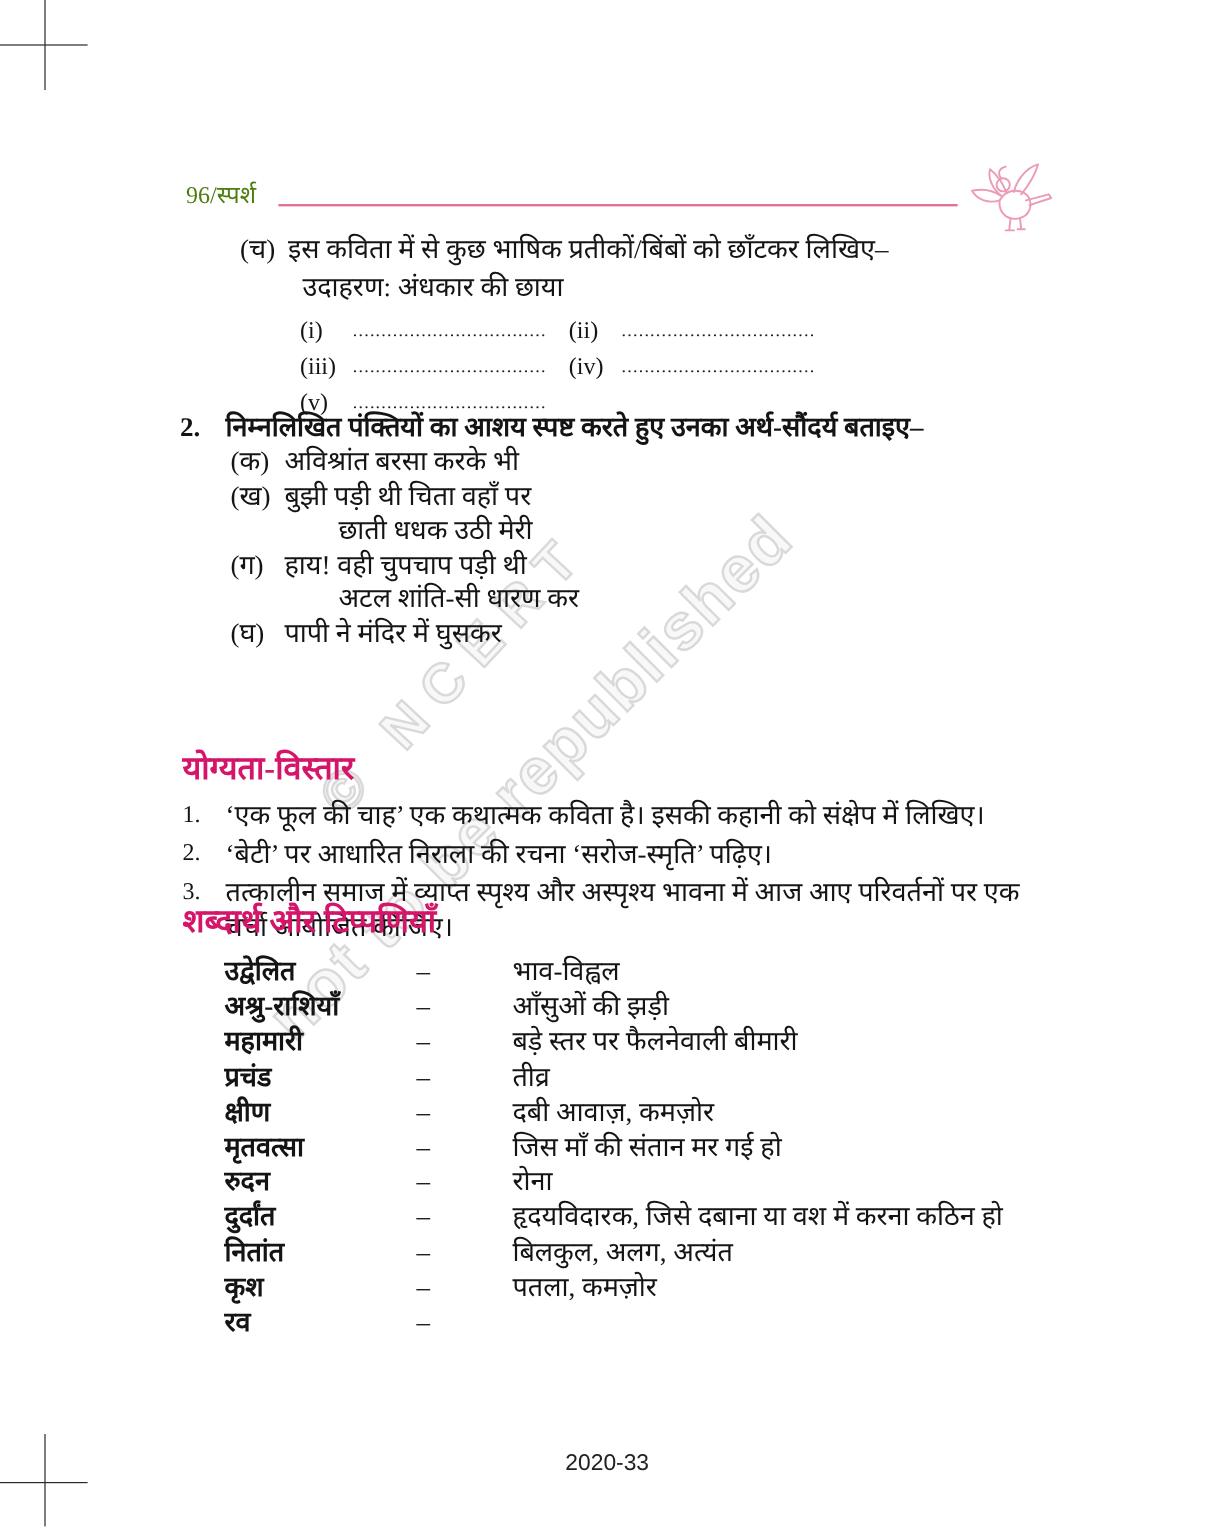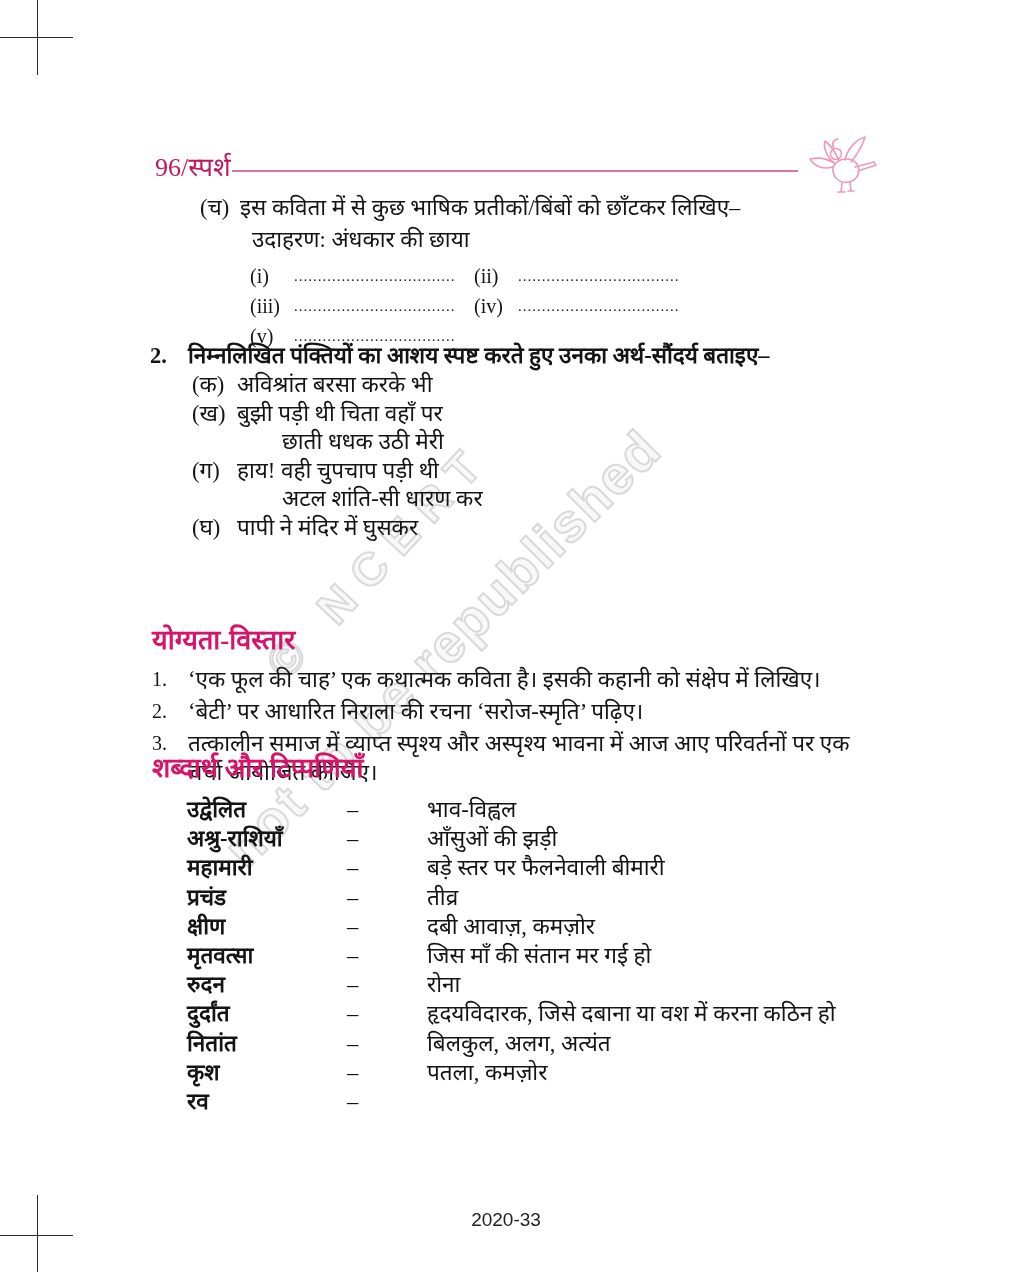--- a/index.html
+++ b/index.html
@@ -22,22 +22,22 @@
   
   .watermark { position: absolute; z-index: 0; white-space: nowrap;
     font-family: "Liberation Sans", sans-serif; font-weight: bold;
     color: rgba(214,214,214,0.18);
     -webkit-text-stroke: 2px #d9d9d9; pointer-events: none; }
   .wm-ncert { left: 378px; top: 560px; font-size: 46px; letter-spacing: 14px;
     transform: translate(-50%,-50%) rotate(-47deg); }
   .wm-phrase { left: 442px; top: 648px; font-size: 54px; letter-spacing: 2px;
     transform: translate(-50%,-50%) rotate(-45deg); }
   
-  .hdr-label { position: absolute; left: 155px; top: 148px; font-size: 26px;
-    color: #be185d; z-index: 2; text-align: right; }
+  .hdr-label { position: absolute; left: 155px; top: 148px; font-size: 20px;
+    color: #4d7c0f; z-index: 2; text-align: right; }
   .hdr-line { position: absolute; left: 232px; top: 170px; width: 566px; height: 2px;
     background: #e27397; z-index: 2; }
   .hdr-logo { position: absolute; left: 806px; top: 132px; z-index: 2; }
   
   .blk { position: absolute; z-index: 1; font-size: 22.5px; line-height: 29px; }
   .ital { }
   
   .blk-cha { left: 200px; top: 193px; width: 640px; }
   .q-line { display: flex; }
   .q-label { width: 40px; flex: 0 0 40px; }

